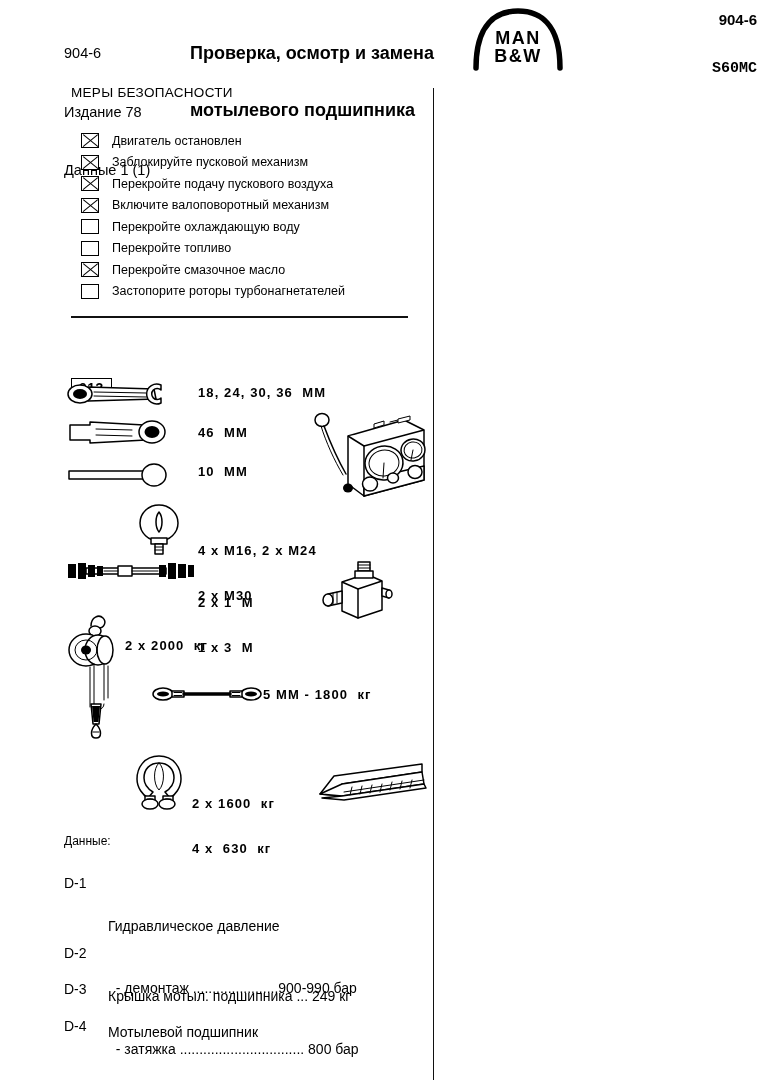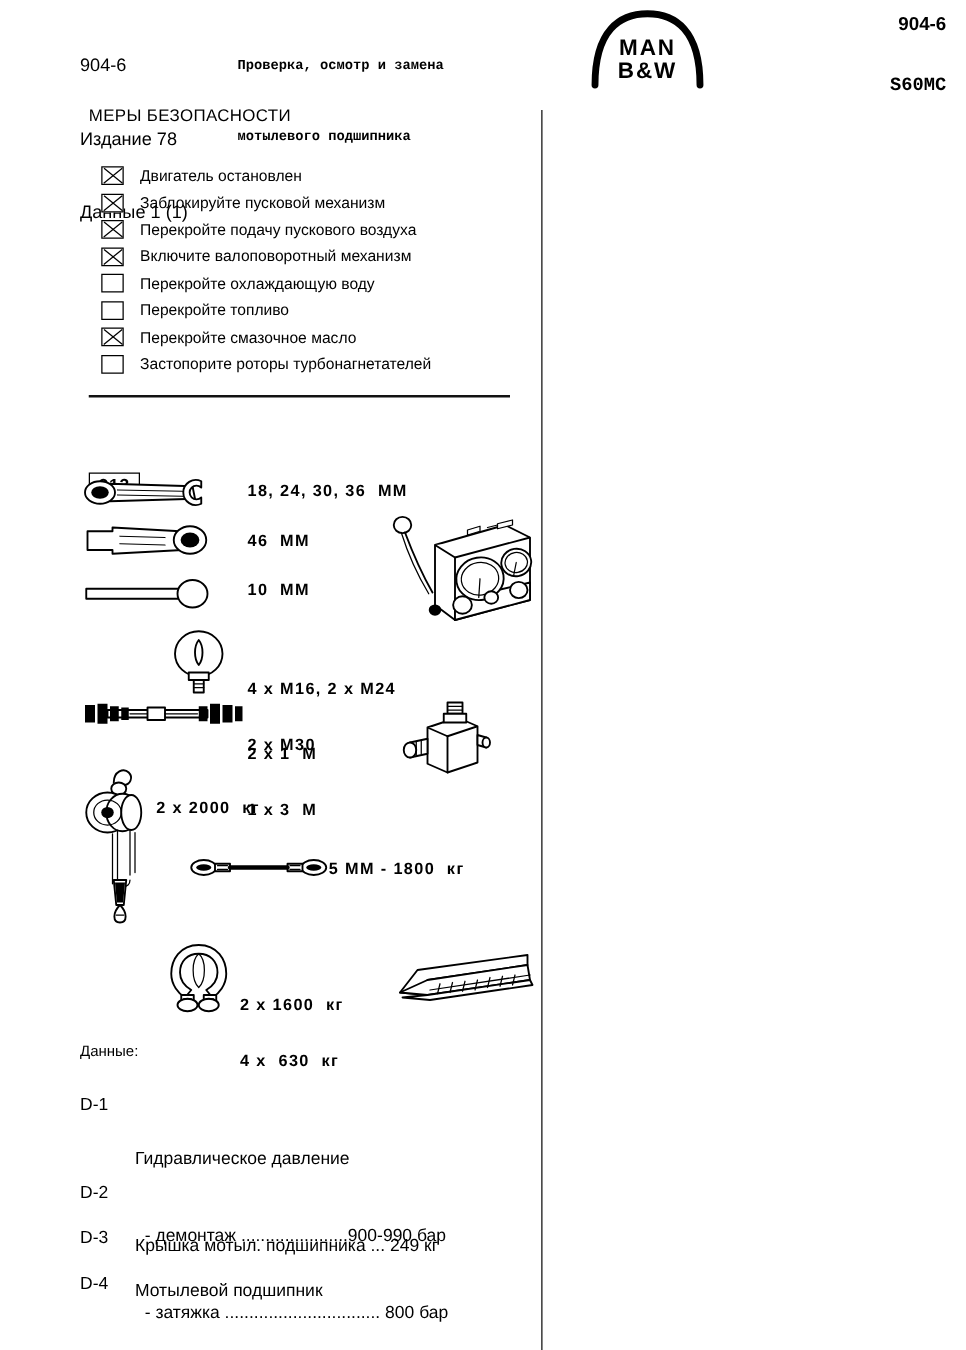--- a/index.html
+++ b/index.html
@@ -26,25 +26,24 @@
     left: 64px;
     top: 5px;
     font-size: 14.5px;
     line-height: 19.5px;
     white-space: pre;
   }
   .hdr-title {
     position: absolute;
     left: 190px;
     top: 6px;
-    font-size: 11px;
+    font-size: 18px;
     font-weight: bold;
     line-height: 19px;
     white-space: pre;
-    font-family: Liberation Mono, monospace;
   }
   .hdr-code-top {
     position: absolute;
     right: 16px;
     top: 11px;
     font-size: 15px;
     font-weight: bold;
   }
   .hdr-code-bot {
     position: absolute;

